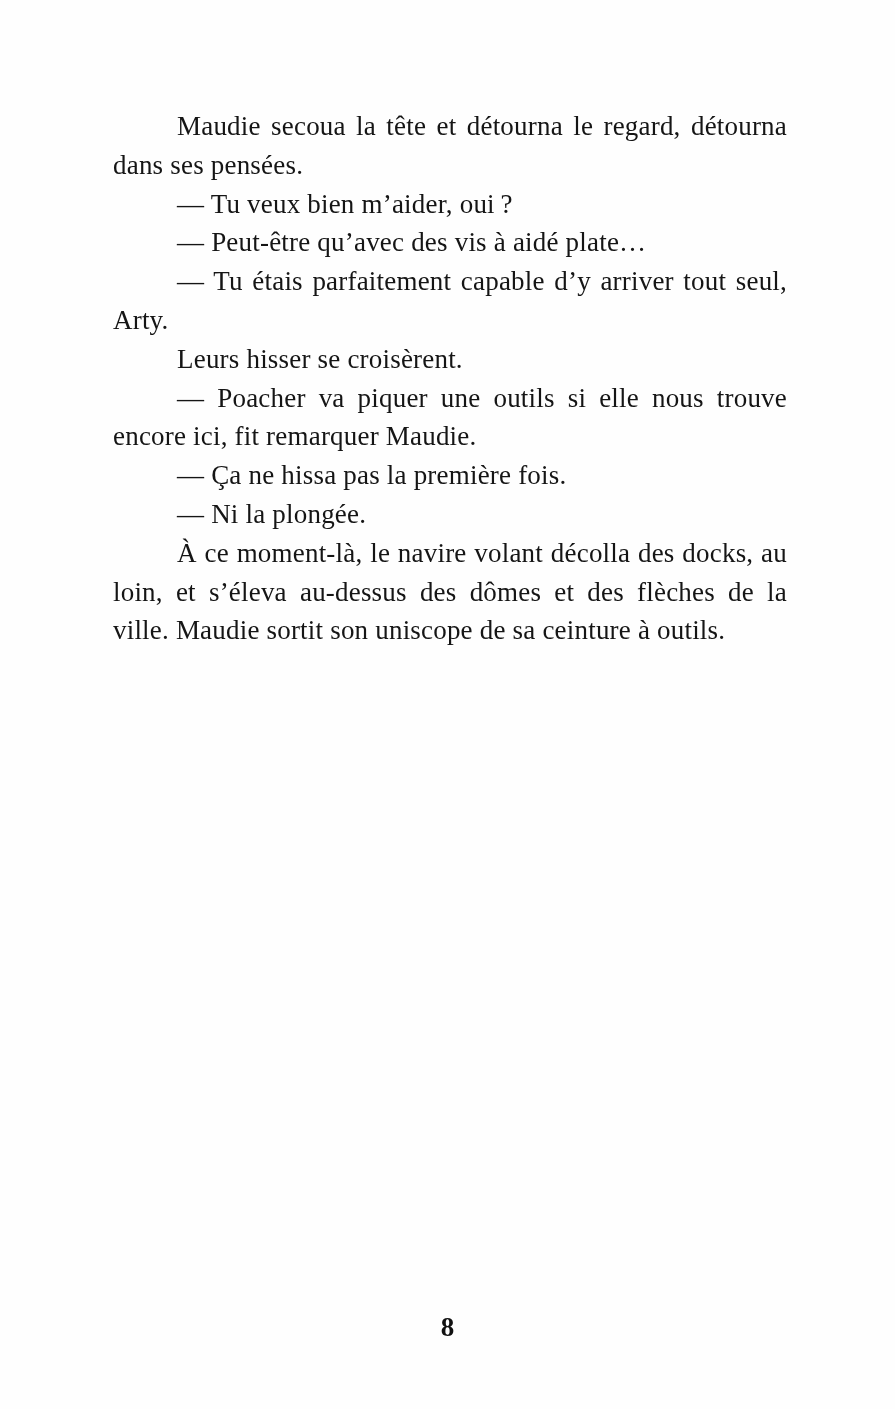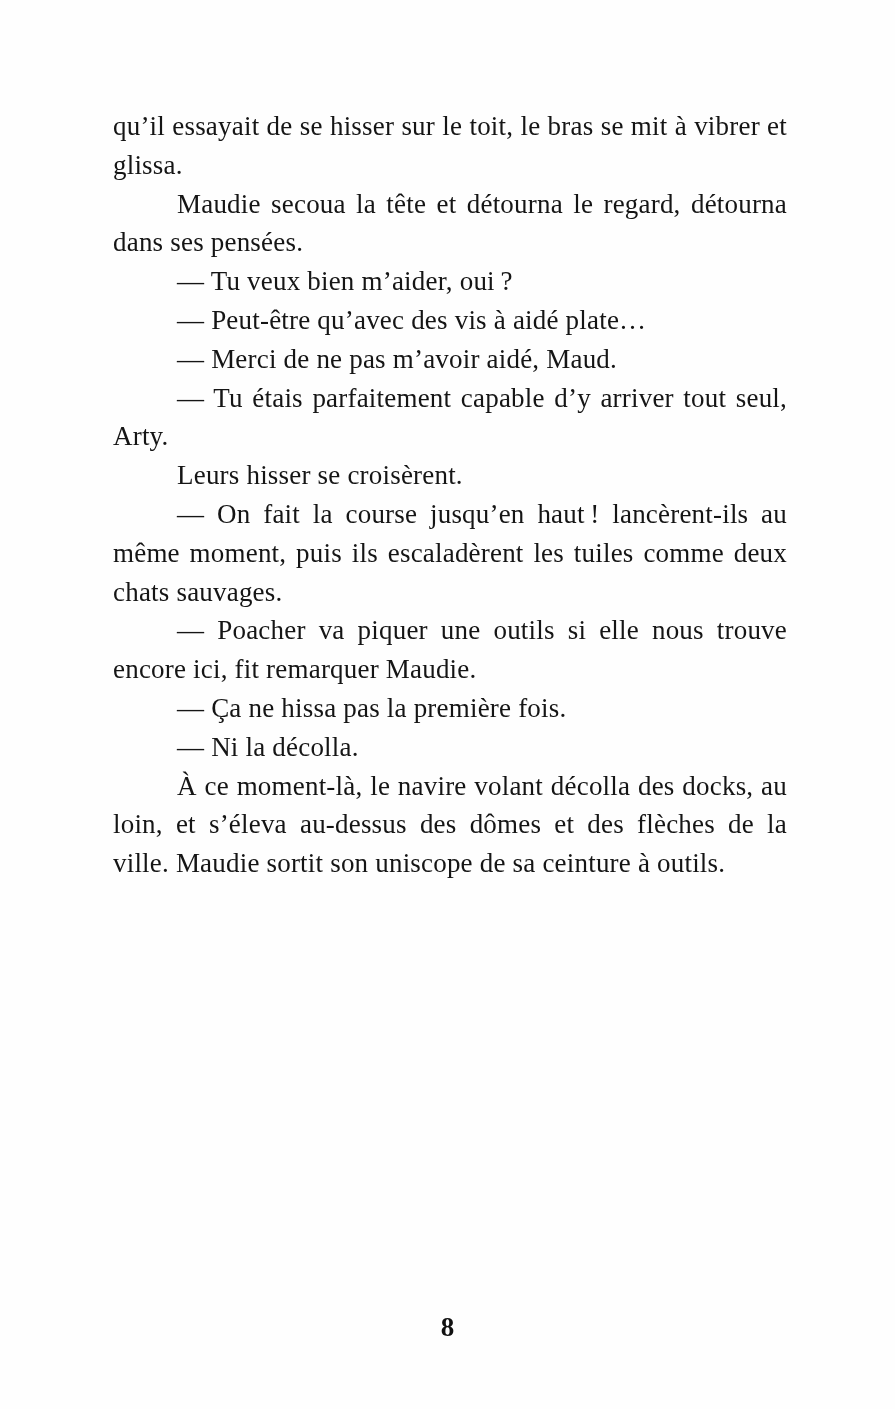--- a/index.html
+++ b/index.html
@@ -50,29 +50,26 @@
     font-weight: bold;
     color: #111111;
   }
 </style>
 </head>
 <body>
 
 <div class="book-page">
 
   <div class="text-block">
-    <p class="no-indent">qu’il essayait de se hisser sur le toit, le bras se mit à vibrer et glissa.</p>
     <p>Maudie secoua la tête et détourna le regard, détourna dans ses pensées.</p>
     <p>— Tu veux bien m’aider, oui ?</p>
     <p>— Peut-être qu’avec des vis à aidé plate…</p>
-    <p>— Merci de ne pas m’avoir aidé, Maud.</p>
     <p>— Tu étais parfaitement capable d’y arriver tout seul, Arty.</p>
     <p>Leurs hisser se croisèrent.</p>
-    <p>— On fait la course jusqu’en haut ! lancèrent-ils au même moment, puis ils escaladèrent les tuiles comme deux chats sauvages.</p>
     <p>— Poacher va piquer une outils si elle nous trouve encore ici, fit remarquer Maudie.</p>
     <p>— Ça ne hissa pas la première fois.</p>
-    <p>— Ni la décolla.</p>
+    <p>— Ni la plongée.</p>
     <p>À ce moment-là, le navire volant décolla des docks, au loin, et s’éleva au-dessus des dômes et des flèches de la ville. Maudie sortit son uniscope de sa ceinture à outils.</p>
   </div>
 
   <div class="folio">8</div>
 
 </div>
 
 </body></html>

